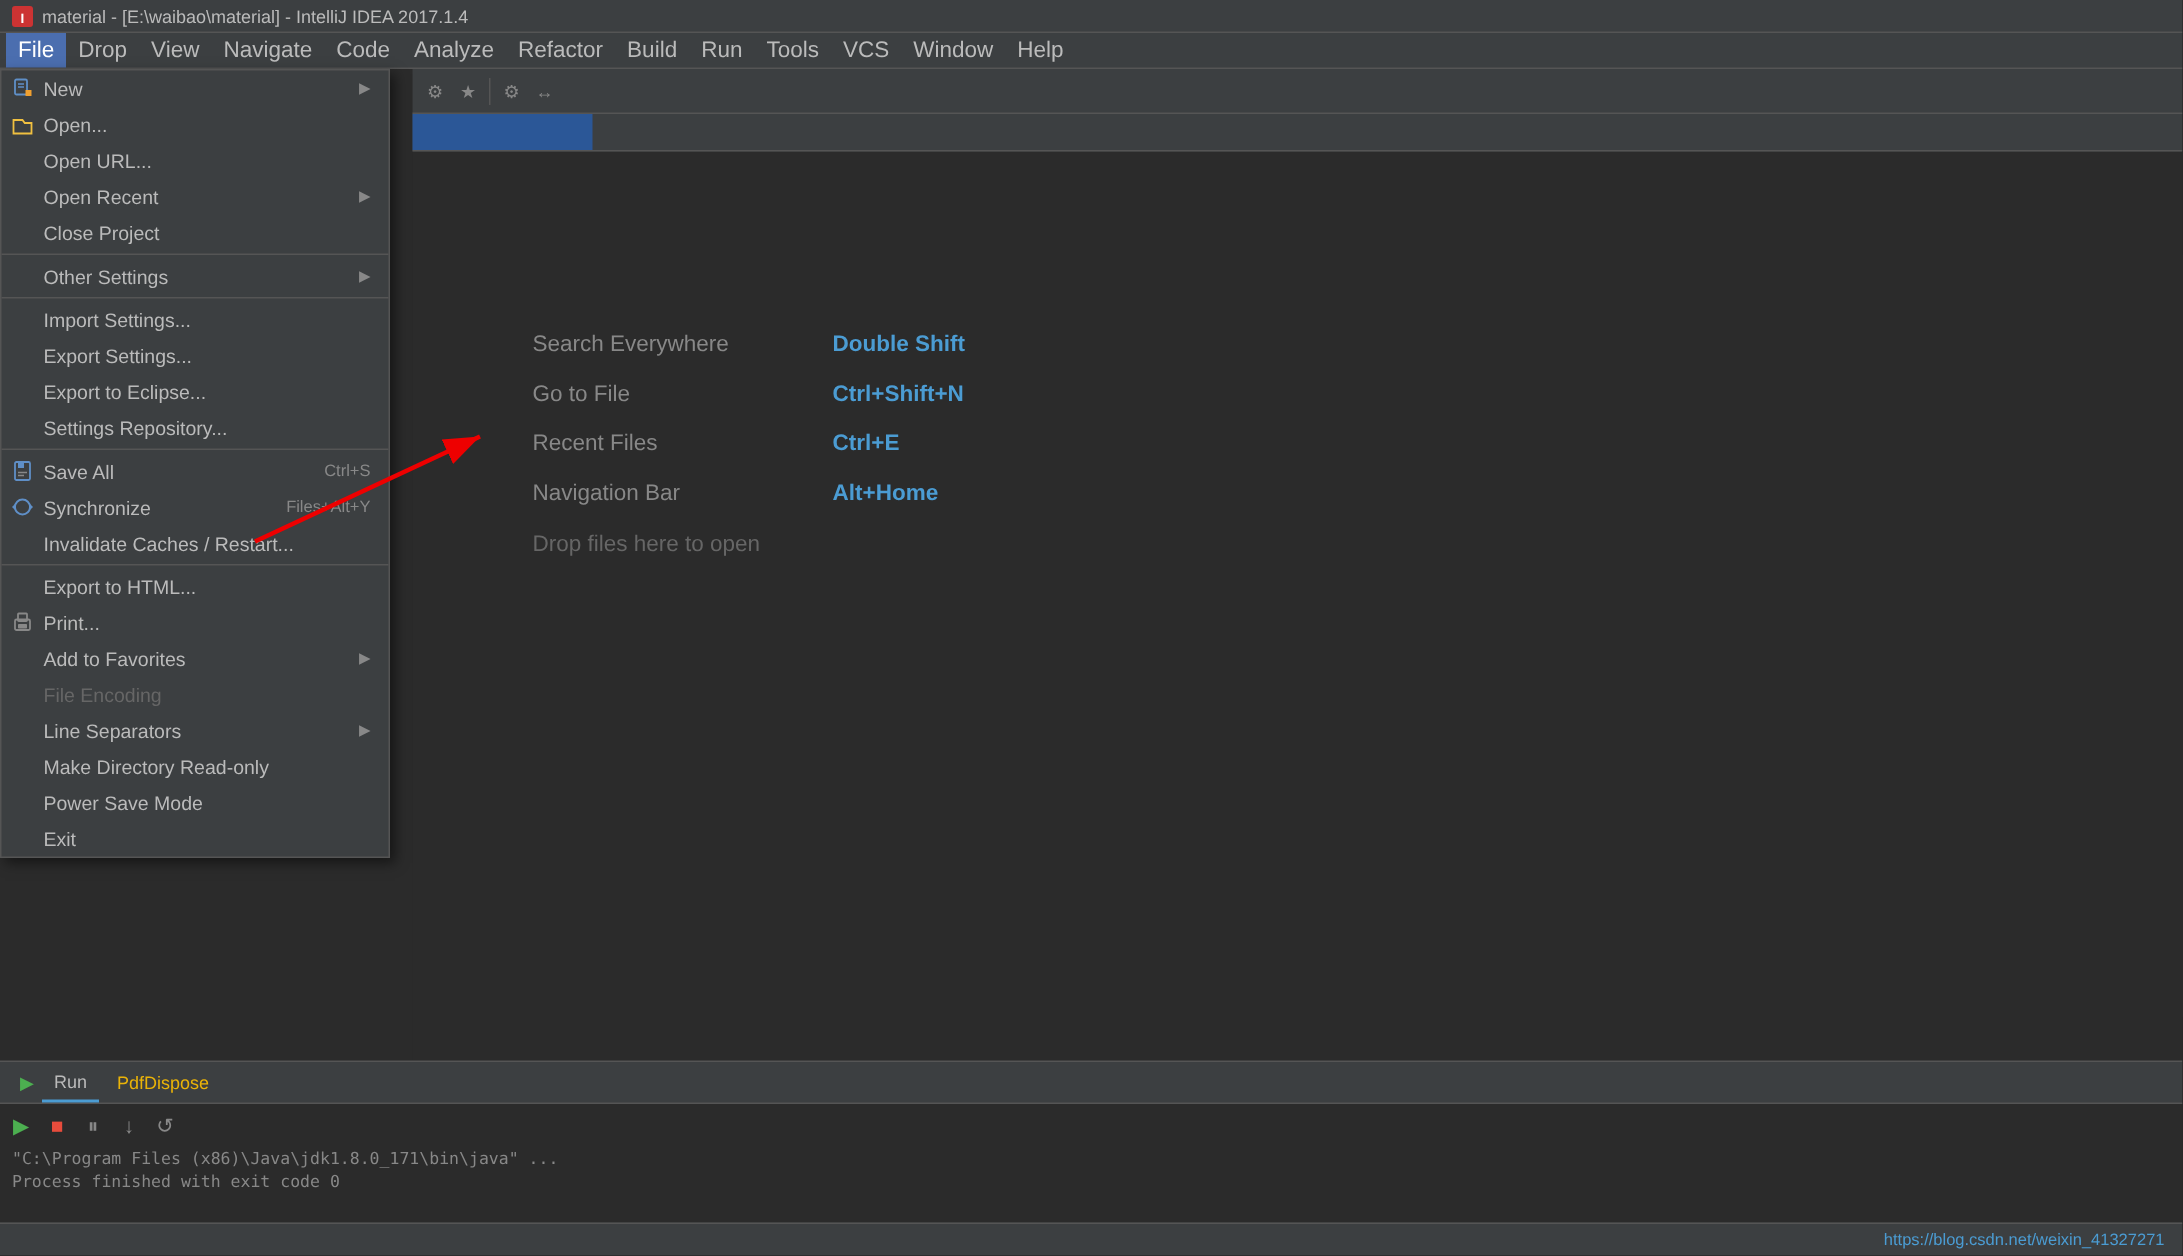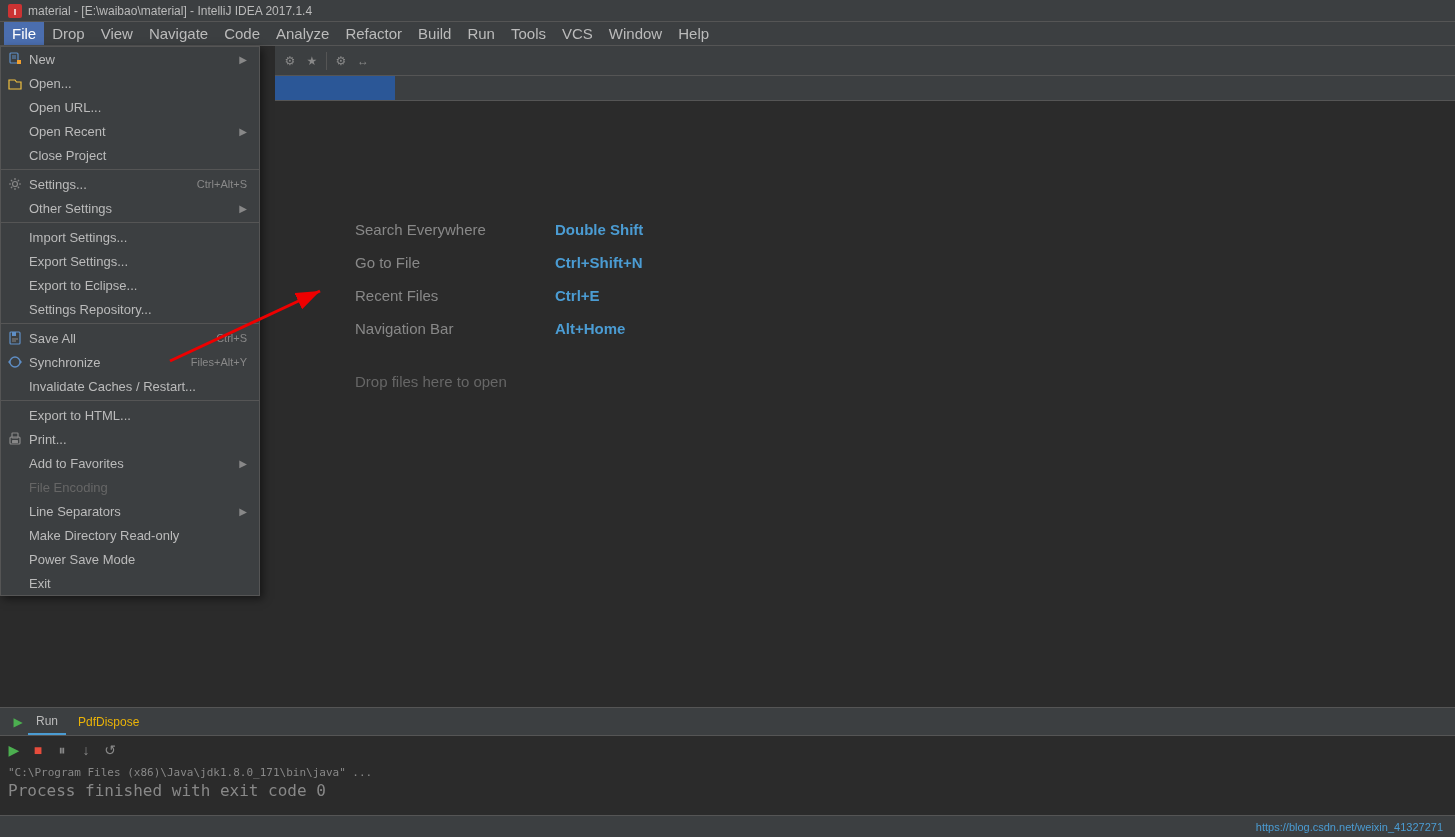--- a/index.html
+++ b/index.html
@@ -163,21 +163,21 @@
       min-width: 180px;
     }
     .hint-shortcut {
       color: #4b9cd3;
       font-weight: bold;
       font-size: 15px;
     }
     .hint-drop {
       color: #666;
       font-size: 15px;
-      margin-top: 20px;
+      margin-top: 1px;
     }
 
     
     #bottom-panel {
       position: absolute;
       bottom: 0;
       left: 0;
       right: 0;
       height: 130px;
       background: #2b2b2b;
@@ -263,21 +263,21 @@
       font-family: monospace;
     }
     .run-cmd {
       color: #888;
       font-family: monospace;
       font-size: 11px;
     }
     .run-result {
       color: #888;
       font-family: monospace;
-      font-size: 16px;
+      font-size: 11px;
       margin-top: 2px;
     }
   </style>
 </head>
 <body>
 
 <div id="title-bar">
   <span id="title-icon" style="width:14px;height:14px;margin-right:6px;display:inline-flex;align-items:center;justify-content:center;">
     <svg width="14" height="14" viewBox="0 0 14 14">
       <rect width="14" height="14" rx="2" fill="#cc3333"></rect>
@@ -337,30 +337,20 @@
       <span>Open Recent</span>
       <span class="arrow">▶</span>
     </div>
 
     <div class="dropdown-item">
       <span>Close Project</span>
     </div>
 
     <div class="dropdown-separator"></div>
 
-    <div class="dropdown-item">
-      <span class="dropdown-item-icon">
-        <svg width="14" height="14" viewBox="0 0 14 14">
-            <circle cx="7" cy="7" r="2.5" fill="none" stroke="#888" stroke-width="1.2"></circle>
-            <path d="M7 1v2M7 11v2M1 7h2M11 7h2M2.9 2.9l1.4 1.4M9.7 9.7l1.4 1.4M2.9 11.1l1.4-1.4M9.7 4.3l1.4-1.4" stroke="#888" stroke-width="1.2"></path>
-          </svg>
-      </span>
-      <span>Settings...</span>
-      <span class="shortcut">Ctrl+Alt+S</span>
-    </div>
 
 
     <div class="dropdown-item">
       <span>Other Settings</span>
       <span class="arrow">▶</span>
     </div>
 
     <div class="dropdown-separator"></div>
 
     <div class="dropdown-item">

